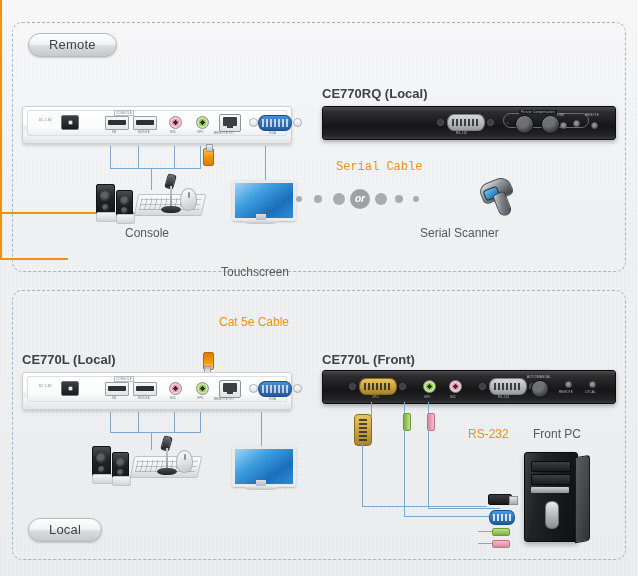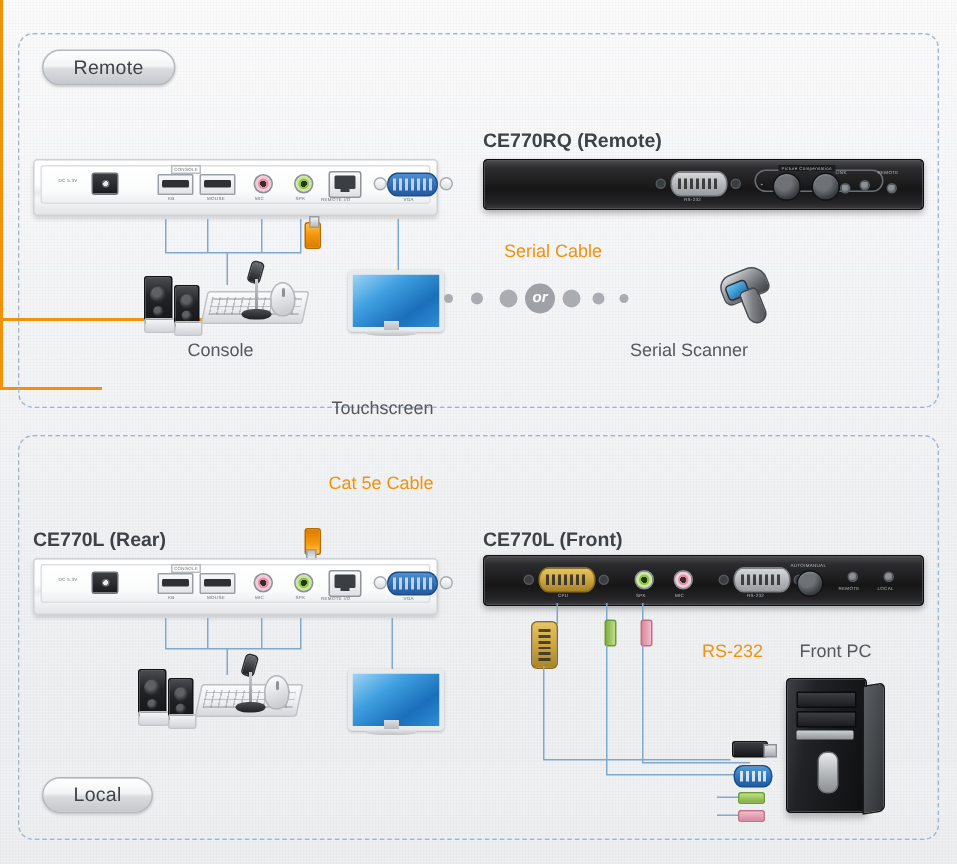--- a/index.html
+++ b/index.html
@@ -389,22 +389,22 @@
 <body>
 
 <div id="canvas">
 
   <div class="zone" id="zone-remote"></div>
   <div class="zone" id="zone-local"></div>
 
   <div class="pill" id="pill-remote">Remote</div>
   <div class="pill" id="pill-local">Local</div>
 
-  <div class="dev-title" id="title-rq-front">CE770RQ (Remote)</div>
-  <div class="dev-title" id="title-l-rear">CE770L (Rear)</div>
+  <div class="dev-title" id="title-rq-front">CE770RQ (Local)</div>
+  <div class="dev-title" id="title-l-rear">CE770L (Local)</div>
   <div class="dev-title" id="title-l-front">CE770L (Front)</div>
 
   <div class="panel-white" id="panel-rq-rear">
     <div class="inner-face"></div>
 
     <div class="silk" style="left:16px; top:11px;">DC 5.3V</div>
     <div class="dc-jack" style="left:38px; top:8px;"></div>
 
     <div class="silk boxed" style="left:91px; top:3px;">CONSOLE</div>
     <div class="usb-port" style="left:82px; top:9px;"></div>
@@ -460,21 +460,21 @@
   <div class="wire v" style="left:265px; top:146px; height:38px;"></div>
 
   <div class="plug-orange" style="left:203px; top:148px;"></div>
   <div class="wire-orange v" style="left:207px; top:164px; height:190px;"></div>
   <div class="plug-orange" style="left:203px; top:352px; transform:rotate(180deg);"></div>
 
   <div class="wire-orange v" style="left:446px; top:138px; height:22px;"></div>
   <div class="wire-orange h" style="left:262px; top:159px; width:186px;"></div>
   <div class="wire-orange v" style="left:262px; top:159px; height:22px;"></div>
 
-  <div class="lbl-orange" style="left:336px; top:160px;">Serial Cable</div>
+  <div class="lbl-orange" style="left:336px; top:160px;font-family:Liberation Mono, monospace;">Serial Cable</div>
 
   <div>
     <div class="speaker" style="left:96px; top:184px;">
       <div class="cone-l"></div>
       <div class="cone-s"></div>
       <div class="foot"></div>
     </div>
     <div class="speaker" style="left:116px; top:190px; width:15px; height:26px;">
       <div class="cone-l" style="top:5px; width:10px; height:10px; margin-left:-5px;"></div>
       <div class="cone-s" style="top:16px;"></div>

